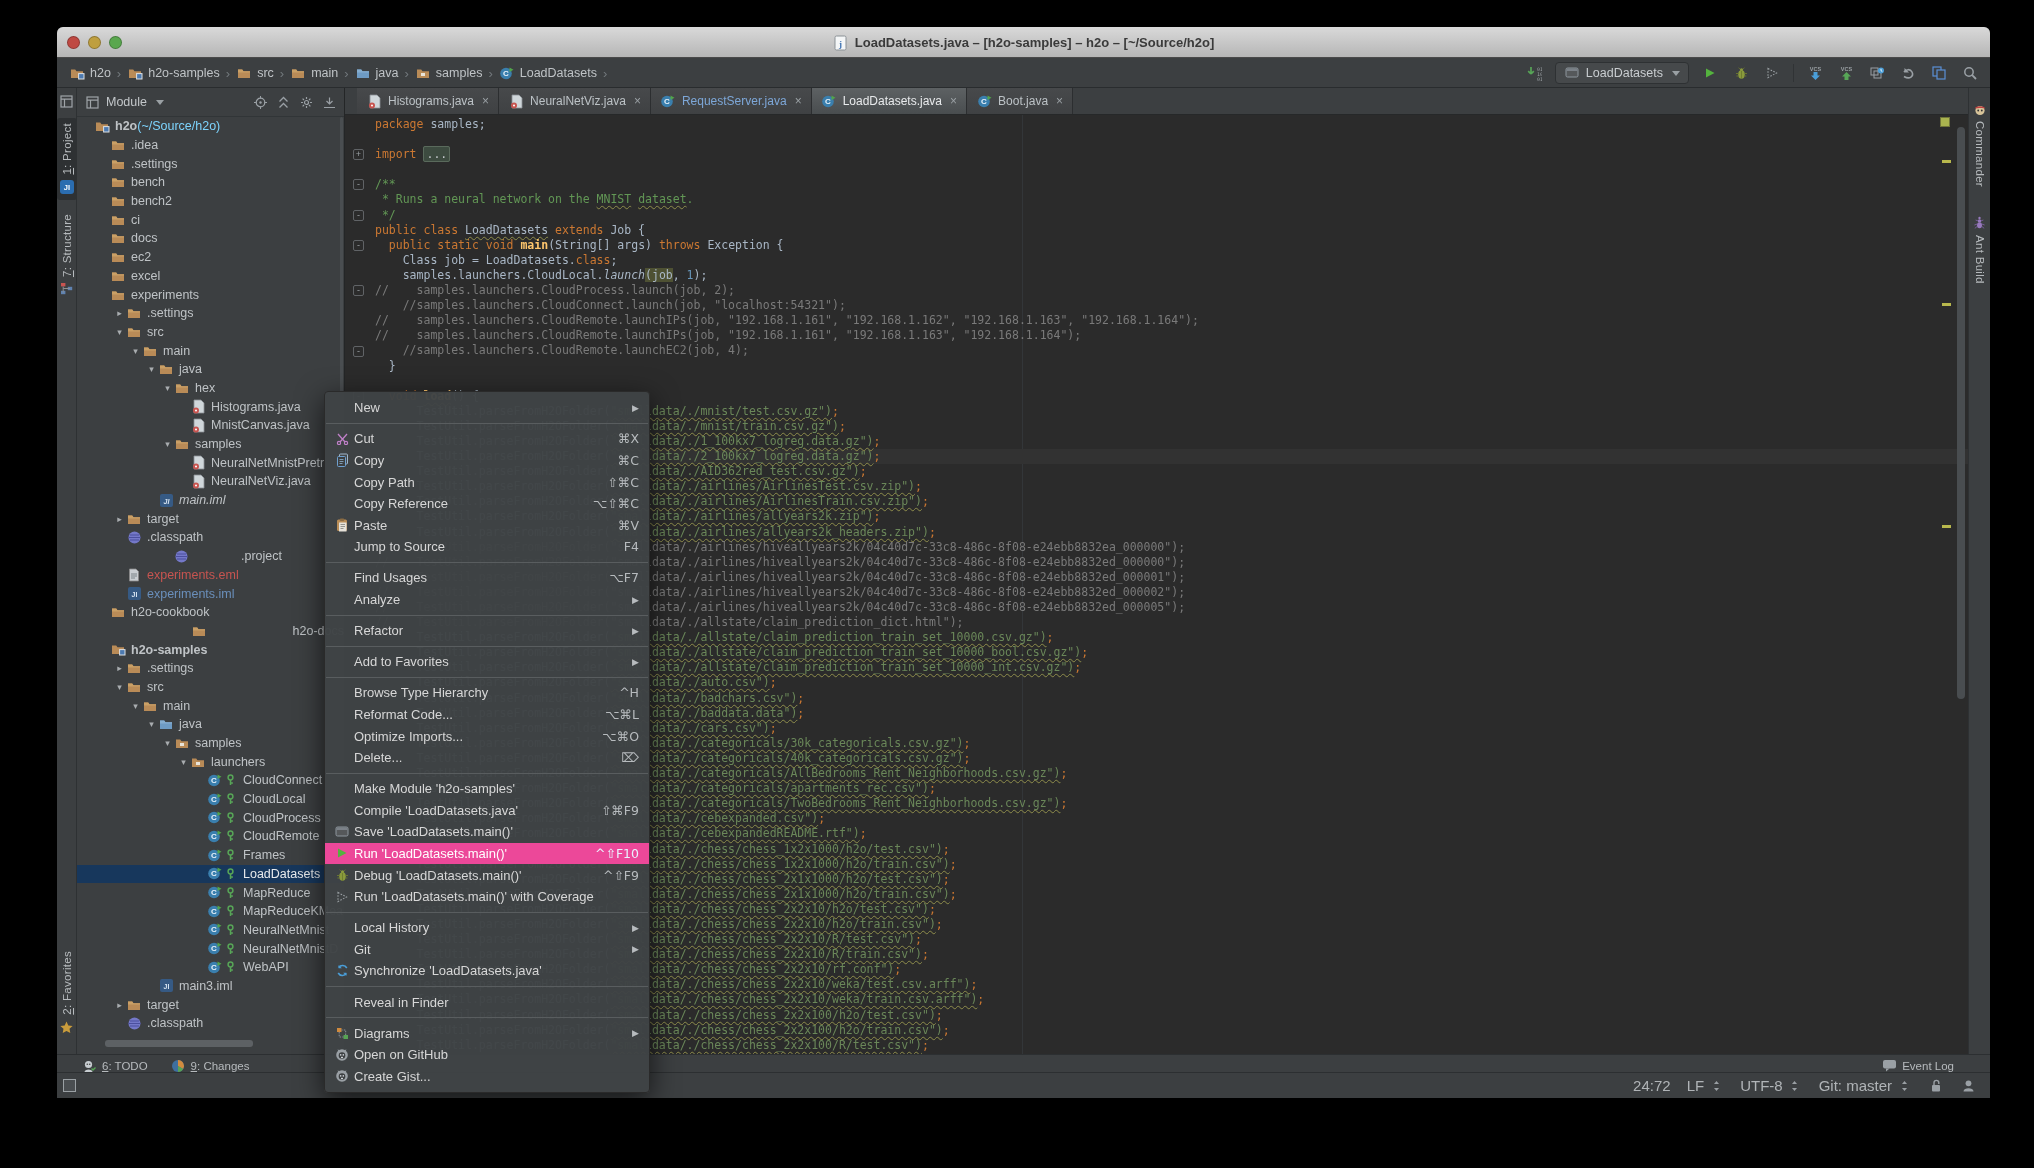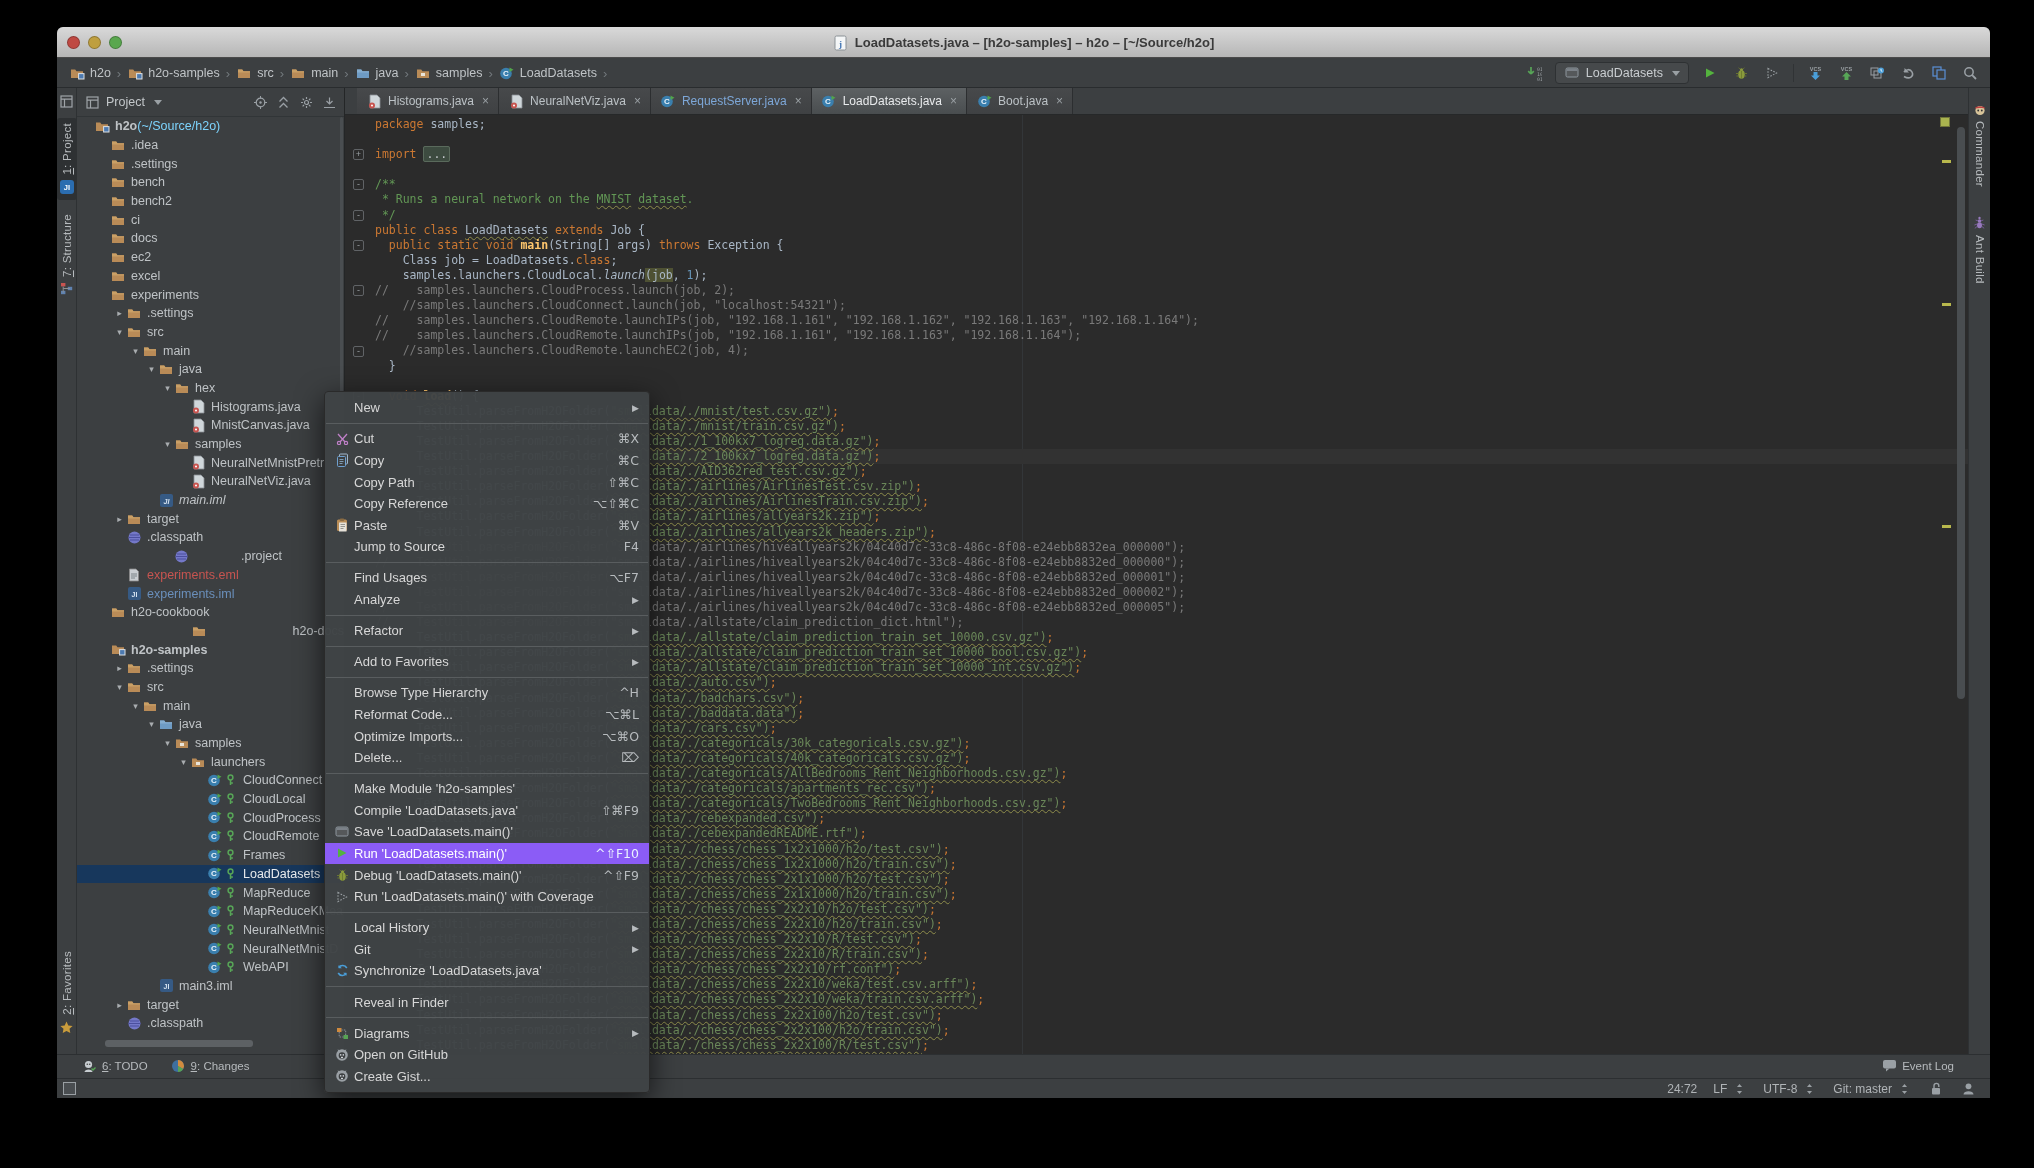--- a/index.html
+++ b/index.html
@@ -80,31 +80,31 @@
     color:#9aa0a4;font-size:9px;line-height:9px;text-align:center;border-radius:2px}
   .sqmark{position:absolute;right:18px;top:2px;width:10px;height:10px;background:#a9b34f;border:1px solid #70753a}
   .vthumb{position:absolute;right:3px;top:12px;width:8px;height:572px;background:#494d50;border-radius:4px}
   .tick{position:absolute;right:17px;width:9px;height:3px;background:#b8b84d}
   
   .bbar{position:absolute;left:0;right:0;bottom:22px;height:22px;background:#3c3f41;
     border-top:1px solid #2c2f31;display:flex;align-items:center;font-size:11.5px;color:#b6babd}
   .bitem{display:flex;align-items:center;gap:5px;margin-right:22px}
   .bitem u{text-decoration:underline}
   .bright{margin-left:auto;margin-right:36px;display:flex;align-items:center;gap:5px}
-  .sbar{position:absolute;left:0;right:0;bottom:0;height:20px;background:#3c3f41;
-    border-top:1px solid #2c2f31;display:flex;align-items:center;font-size:12px;color:#b0b4b7}
+  .sbar{position:absolute;left:0;right:0;bottom:0;height:26px;background:#3c3f41;
+    border-top:1px solid #2c2f31;display:flex;align-items:center;font-size:15px;color:#b0b4b7}
   .toolbox{margin-left:6px;width:13px;height:13px;border:1px solid #9aa0a4;background:#4a4e51}
   .sright{margin-left:auto;margin-right:14px;display:flex;align-items:center;gap:16px}
   .sitem{display:flex;align-items:center;gap:4px}
   
   .menu{position:absolute;left:267px;top:364px;width:326px;background:rgba(63,67,69,.97);
     border:1px solid #2a2a2a;border-radius:4px;box-shadow:0 8px 28px rgba(0,0,0,.65);
     padding:5px 0;font-size:13px;color:#d7d7d7;z-index:60}
   .mi{display:flex;align-items:center;height:21.6px;padding:0 10px 0 5px;cursor:default}
-  .mi.hl{background:#8b5cf6;color:#fff}
+  .mi.hl{background:#ec4899;color:#fff}
   .mic{width:24px;flex:none;display:flex;justify-content:center;align-items:center}
   .msc{margin-left:auto;color:#b7bbbe;font-family:"DejaVu Sans",sans-serif;font-size:12.5px}
   .mi.hl .msc{color:#e9f1ff}
   .marr{margin-left:auto;font-size:9px;color:#b7bbbe}
   .msep{height:1px;background:#595d5f;margin:4.25px 1px}
   .icn{display:inline-flex;align-items:center;justify-content:center;width:16px;height:16px;flex:none}
   .icn svg{display:block}
 </style>
 </head>
 <body>
@@ -339,21 +339,21 @@
       </div>
 
     <div class="project">
       <div class="phead">
         <span class="icn" id="pheadicon">
             <svg width="13" height="13" viewBox="0 0 13 13">
               <rect x="1" y="1" width="11" height="11" fill="none" stroke="#9fa4a8" stroke-width="1.2"></rect>
               <path d="M1 4.2h11M4.5 4.2V12" stroke="#9fa4a8" stroke-width="1.2"></path>
             </svg>
           </span>
-        <span>Project</span>
+        <span>Module</span>
         <span class="caret"></span>
         <span class="phicons" id="phicons">
             <span class="tbtn" style="width: 16px;">
               <span class="icn">
                 <svg width="13" height="13" viewBox="0 0 13 13">
                   <circle cx="6.5" cy="6.5" r="4.3" fill="none" stroke="#9aa0a5" stroke-width="1.2"></circle>
                   <circle cx="6.5" cy="6.5" r="1.2" fill="#9aa0a5"></circle>
                   <path d="M6.5 0v2.6M6.5 10.4V13M0 6.5h2.6M10.4 6.5H13" stroke="#9aa0a5"></path>
                 </svg>
               </span>

